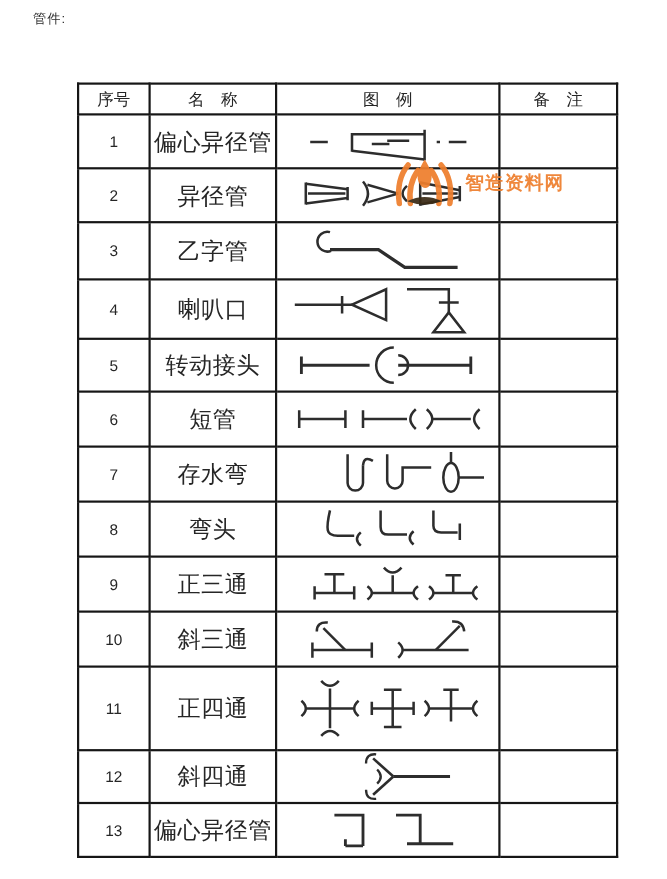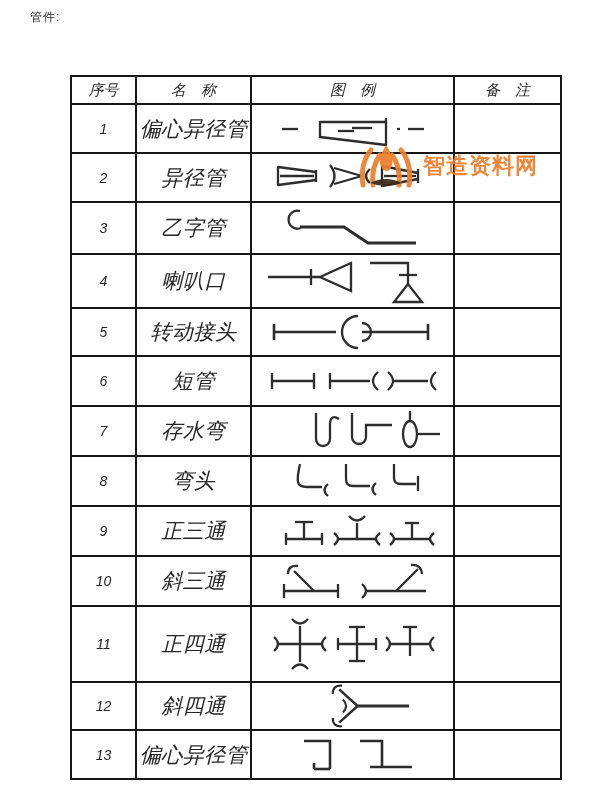--- a/index.html
+++ b/index.html
@@ -10,38 +10,38 @@
   }
   .page-title{
     position:absolute;left:30px;top:9px;font-size:12px;letter-spacing:1px;color:#2d2d2d;
   }
   table.fittings{
     position:absolute;left:70px;top:75px;width:490px;
     border-collapse:collapse;table-layout:fixed;background:#fff;
   }
   table.fittings td,table.fittings th{
     border:2px solid #161616;padding:0;text-align:center;vertical-align:middle;
-    font-weight:normal;overflow:hidden;font-style:italic;
+    font-weight:normal;overflow:hidden;
   }
   col.c-num{width:65px}col.c-name{width:115px}col.c-legend{width:203px}col.c-remark{width:107px}
   tr.hdr{height:28px}
   tr.hdr th{font-size:15px;color:#262626;}
   td.numcell{font-size:14px;color:#262626;}
   td.namecell{font-size:21px;color:#262626;letter-spacing:0.5px;}
   .h46{height:46px}.h48{height:48px}.h49{height:49px}.h50{height:50px}.h51{height:51px}.h74{height:76px}
   .sym{display:block;margin:0 auto;}
   .sym path,.sym ellipse{fill:none;stroke:#2d2d2d;stroke-width:2.3;}
   .sym .sw3{stroke-width:3;}
   .sym .sw26{stroke-width:2.6;}
   .watermark{
     position:absolute;left:356px;top:143px;display:flex;align-items:center;gap:7px;
     opacity:0.93;pointer-events:none;z-index:5;white-space:nowrap;
   }
   .watermark-text{
-    font-size:22px;font-weight:bold;letter-spacing:1px;color:#EE7E2D;
+    font-size:17px;font-weight:bold;letter-spacing:1px;color:#EE7E2D;
   }
 </style>
 </head>
 <body>
 
 <div class="page-title">管件:</div>
 
 <div class="watermark">
   <svg width="60" height="46" viewBox="0 0 60 46">
     <g fill="none" stroke="#EE7E2D" stroke-linecap="round">

